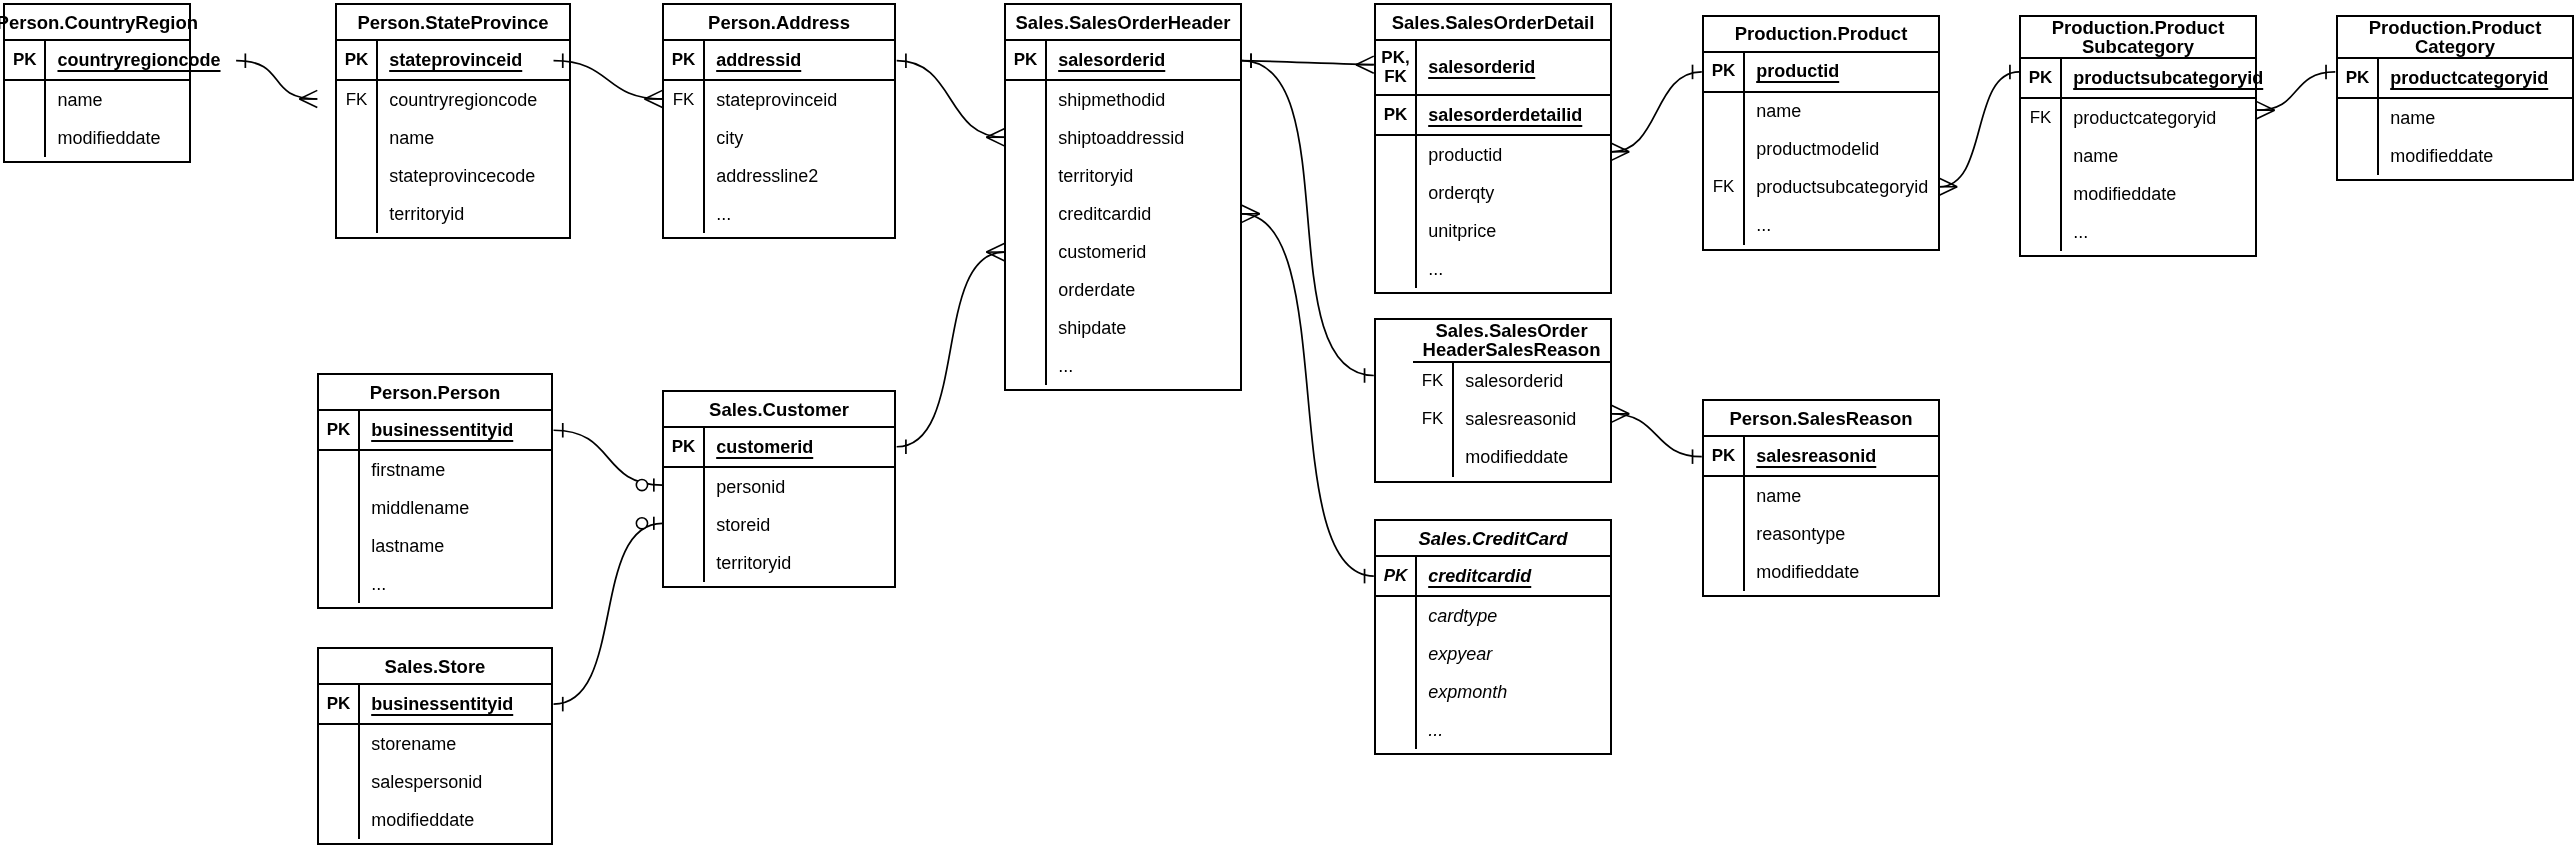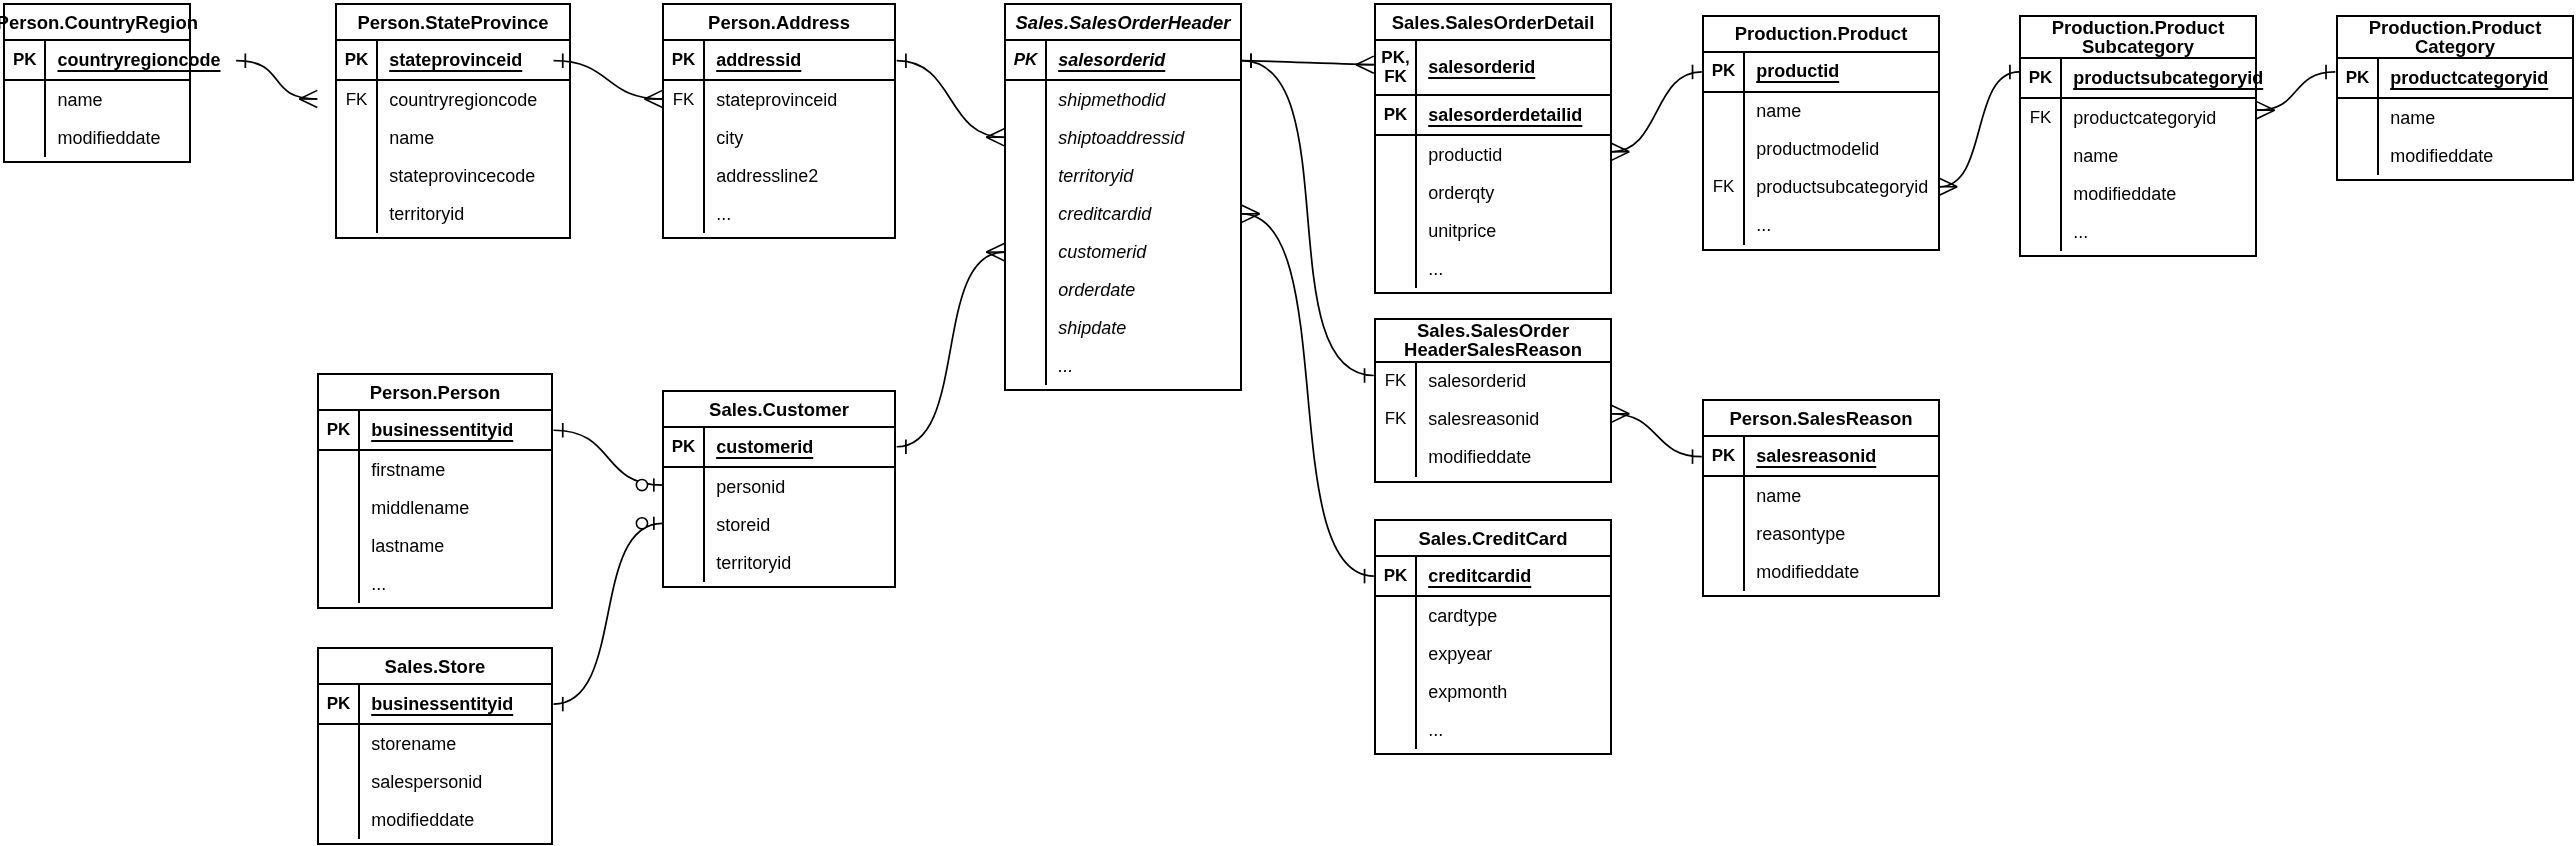--- a/index.html
+++ b/index.html
@@ -180,21 +180,21 @@
         <div class="t-row">
           <div class="t-key"></div>
           <div class="t-name">addressline2</div>
         </div>
         <div class="t-row">
           <div class="t-key"></div>
           <div class="t-name">...</div>
         </div>
       </div>
     </div>
-    <div class="table" style="left: 1004px; top: 3.3px; width: 238px; font-style: italic;">
+    <div class="table" style="left: 1004px; top: 3.3px; width: 238px;">
       <div class="t-title">Sales.SalesOrderHeader</div>
       <div class="t-sec keyrow">
         <div class="t-row">
           <div class="t-key b">PK</div>
           <div class="t-name pk">salesorderid</div>
         </div>
       </div>
       <div class="t-sec">
         <div class="t-row">
           <div class="t-key"></div>
@@ -405,21 +405,21 @@
         <div class="t-row">
           <div class="t-key"></div>
           <div class="t-name">salespersonid</div>
         </div>
         <div class="t-row">
           <div class="t-key"></div>
           <div class="t-name">modifieddate</div>
         </div>
       </div>
     </div>
-    <div class="table" style="left: 1374px; top: 318px; width: 238px;">
+    <div class="table" style="left: 1374px; top: 318px; width: 238px; padding-left: 37px;">
       <div class="t-title">Sales.SalesOrder
 HeaderSalesReason</div>
       <div class="t-sec">
         <div class="t-row">
           <div class="t-key">FK</div>
           <div class="t-name">salesorderid</div>
         </div>
         <div class="t-row">
           <div class="t-key">FK</div>
           <div class="t-name">salesreasonid</div>
@@ -446,21 +446,21 @@
         <div class="t-row">
           <div class="t-key"></div>
           <div class="t-name">reasontype</div>
         </div>
         <div class="t-row">
           <div class="t-key"></div>
           <div class="t-name">modifieddate</div>
         </div>
       </div>
     </div>
-    <div class="table" style="left: 1374px; top: 519px; width: 238px;">
+    <div class="table" style="left: 1374px; top: 519px; width: 238px; font-style: italic;">
       <div class="t-title">Sales.CreditCard</div>
       <div class="t-sec keyrow">
         <div class="t-row">
           <div class="t-key b">PK</div>
           <div class="t-name pk">creditcardid</div>
         </div>
       </div>
       <div class="t-sec">
         <div class="t-row">
           <div class="t-key"></div>

